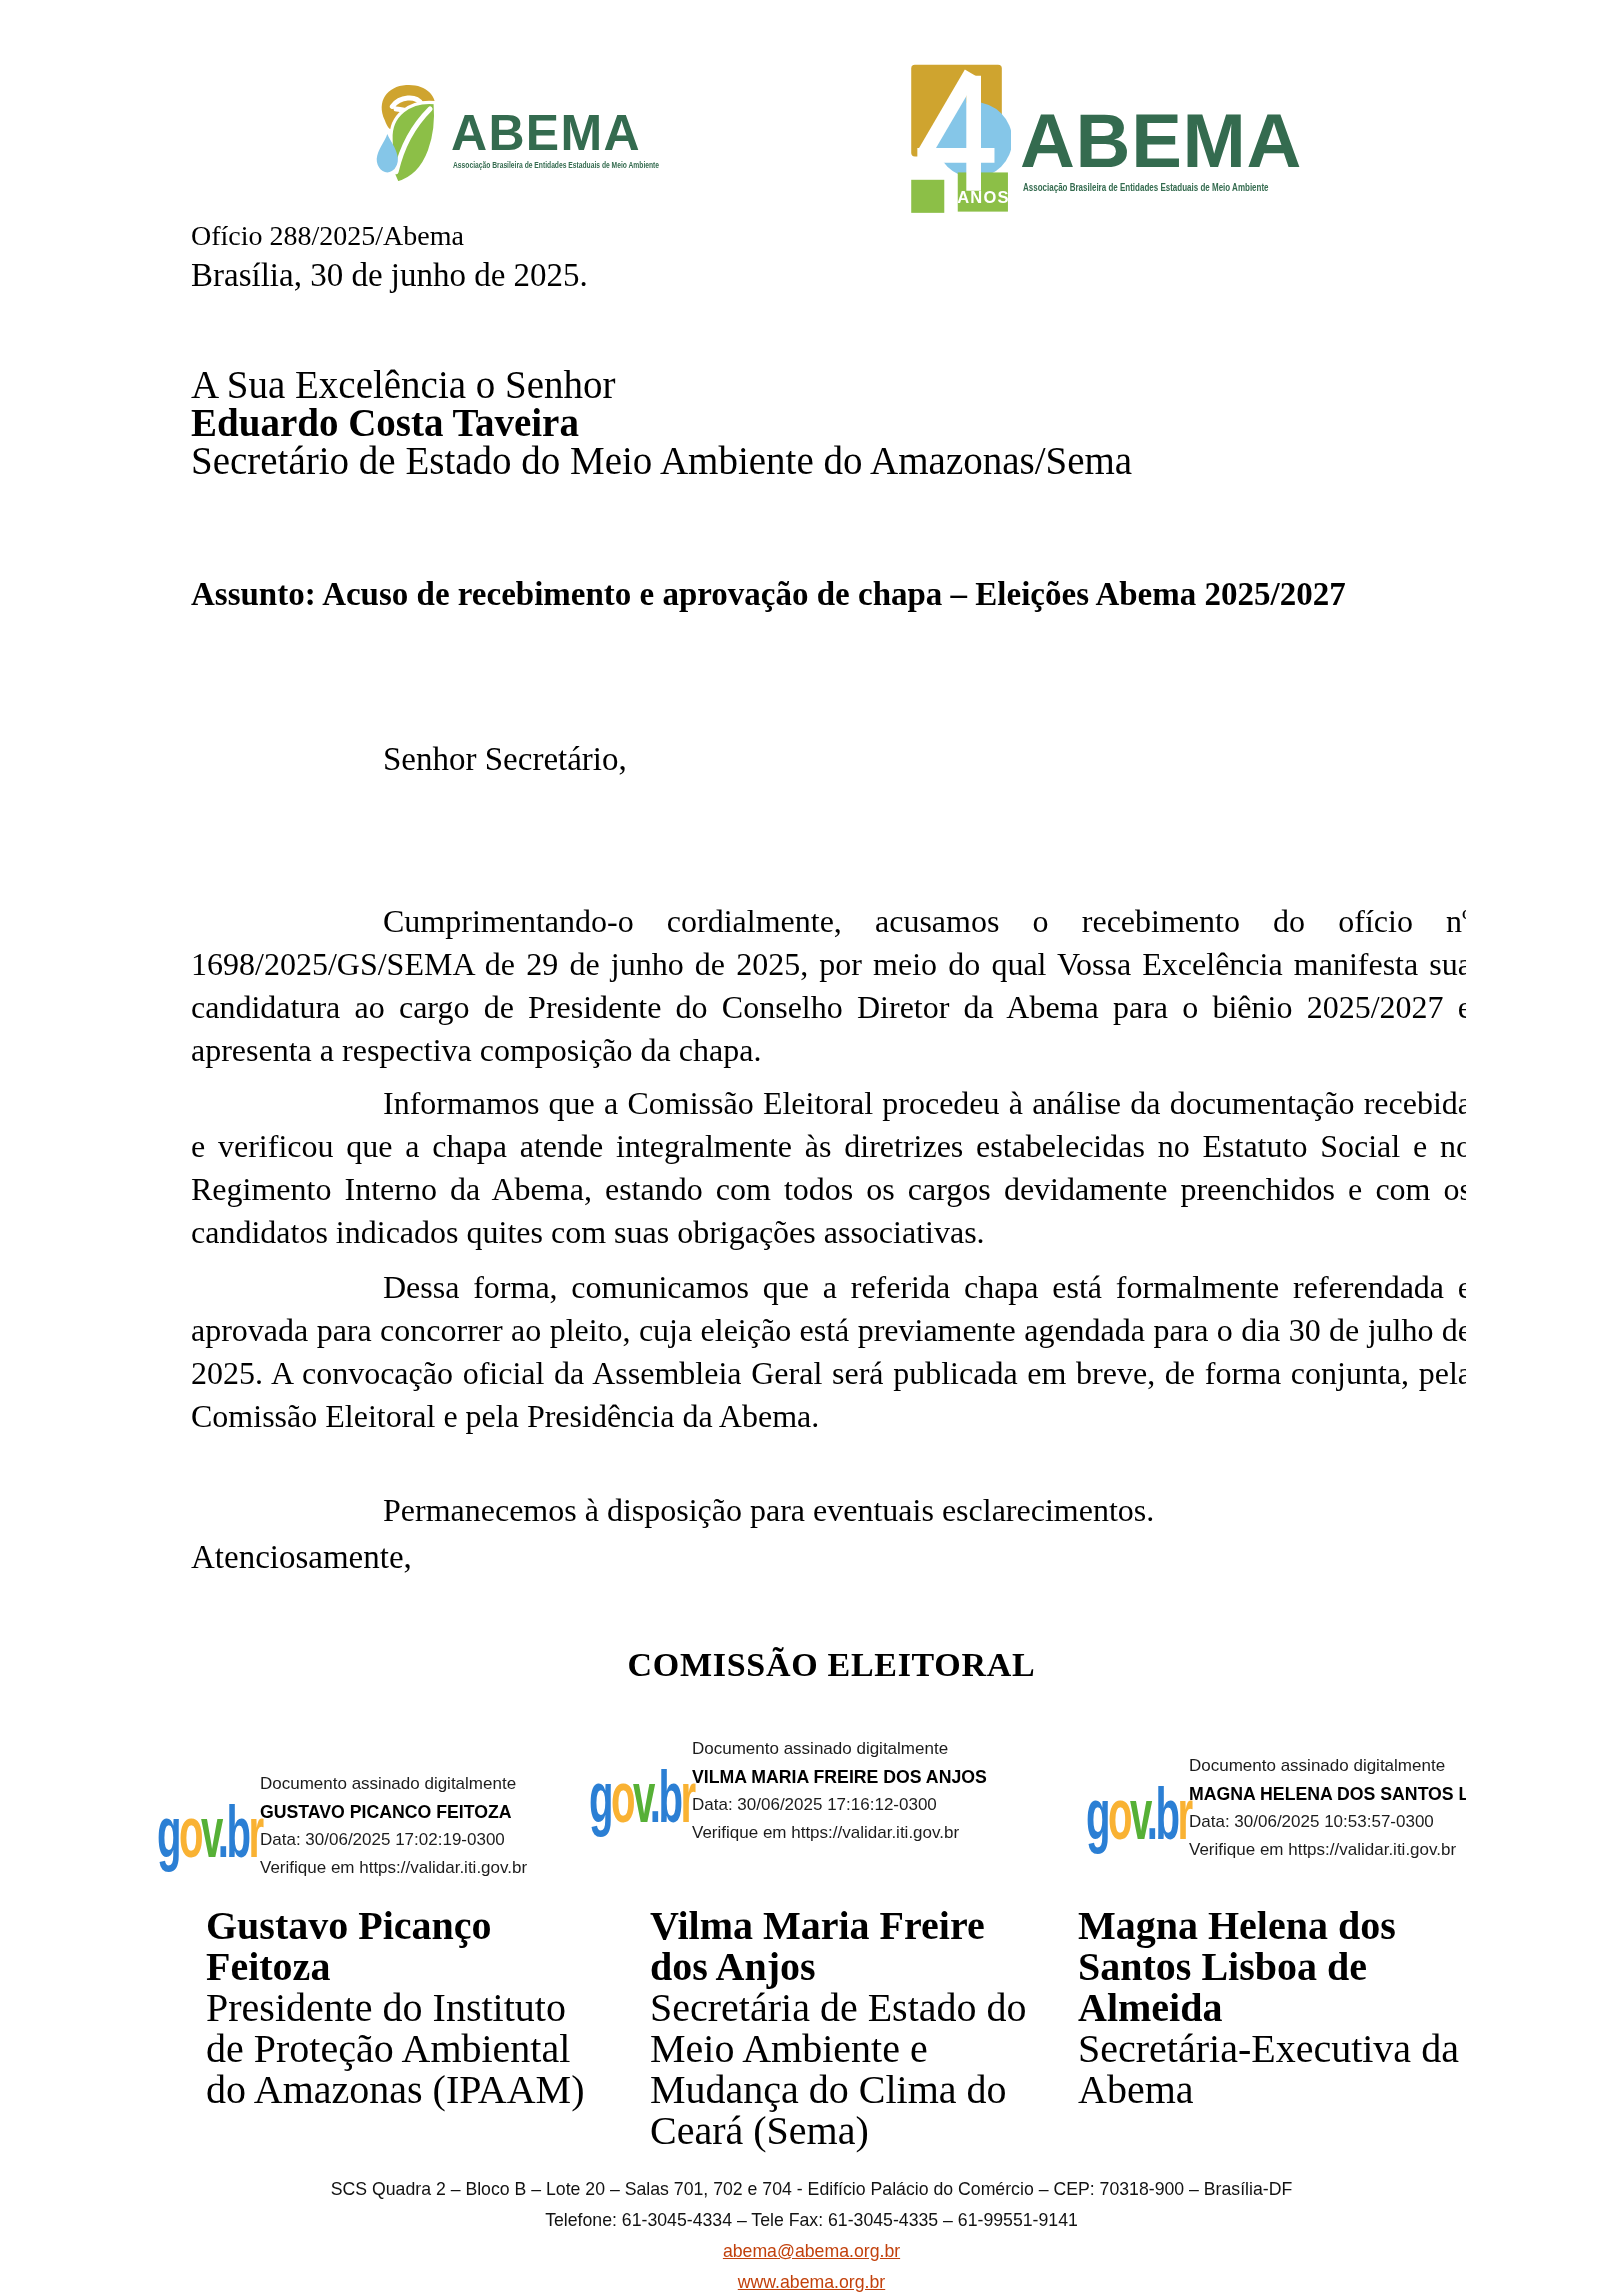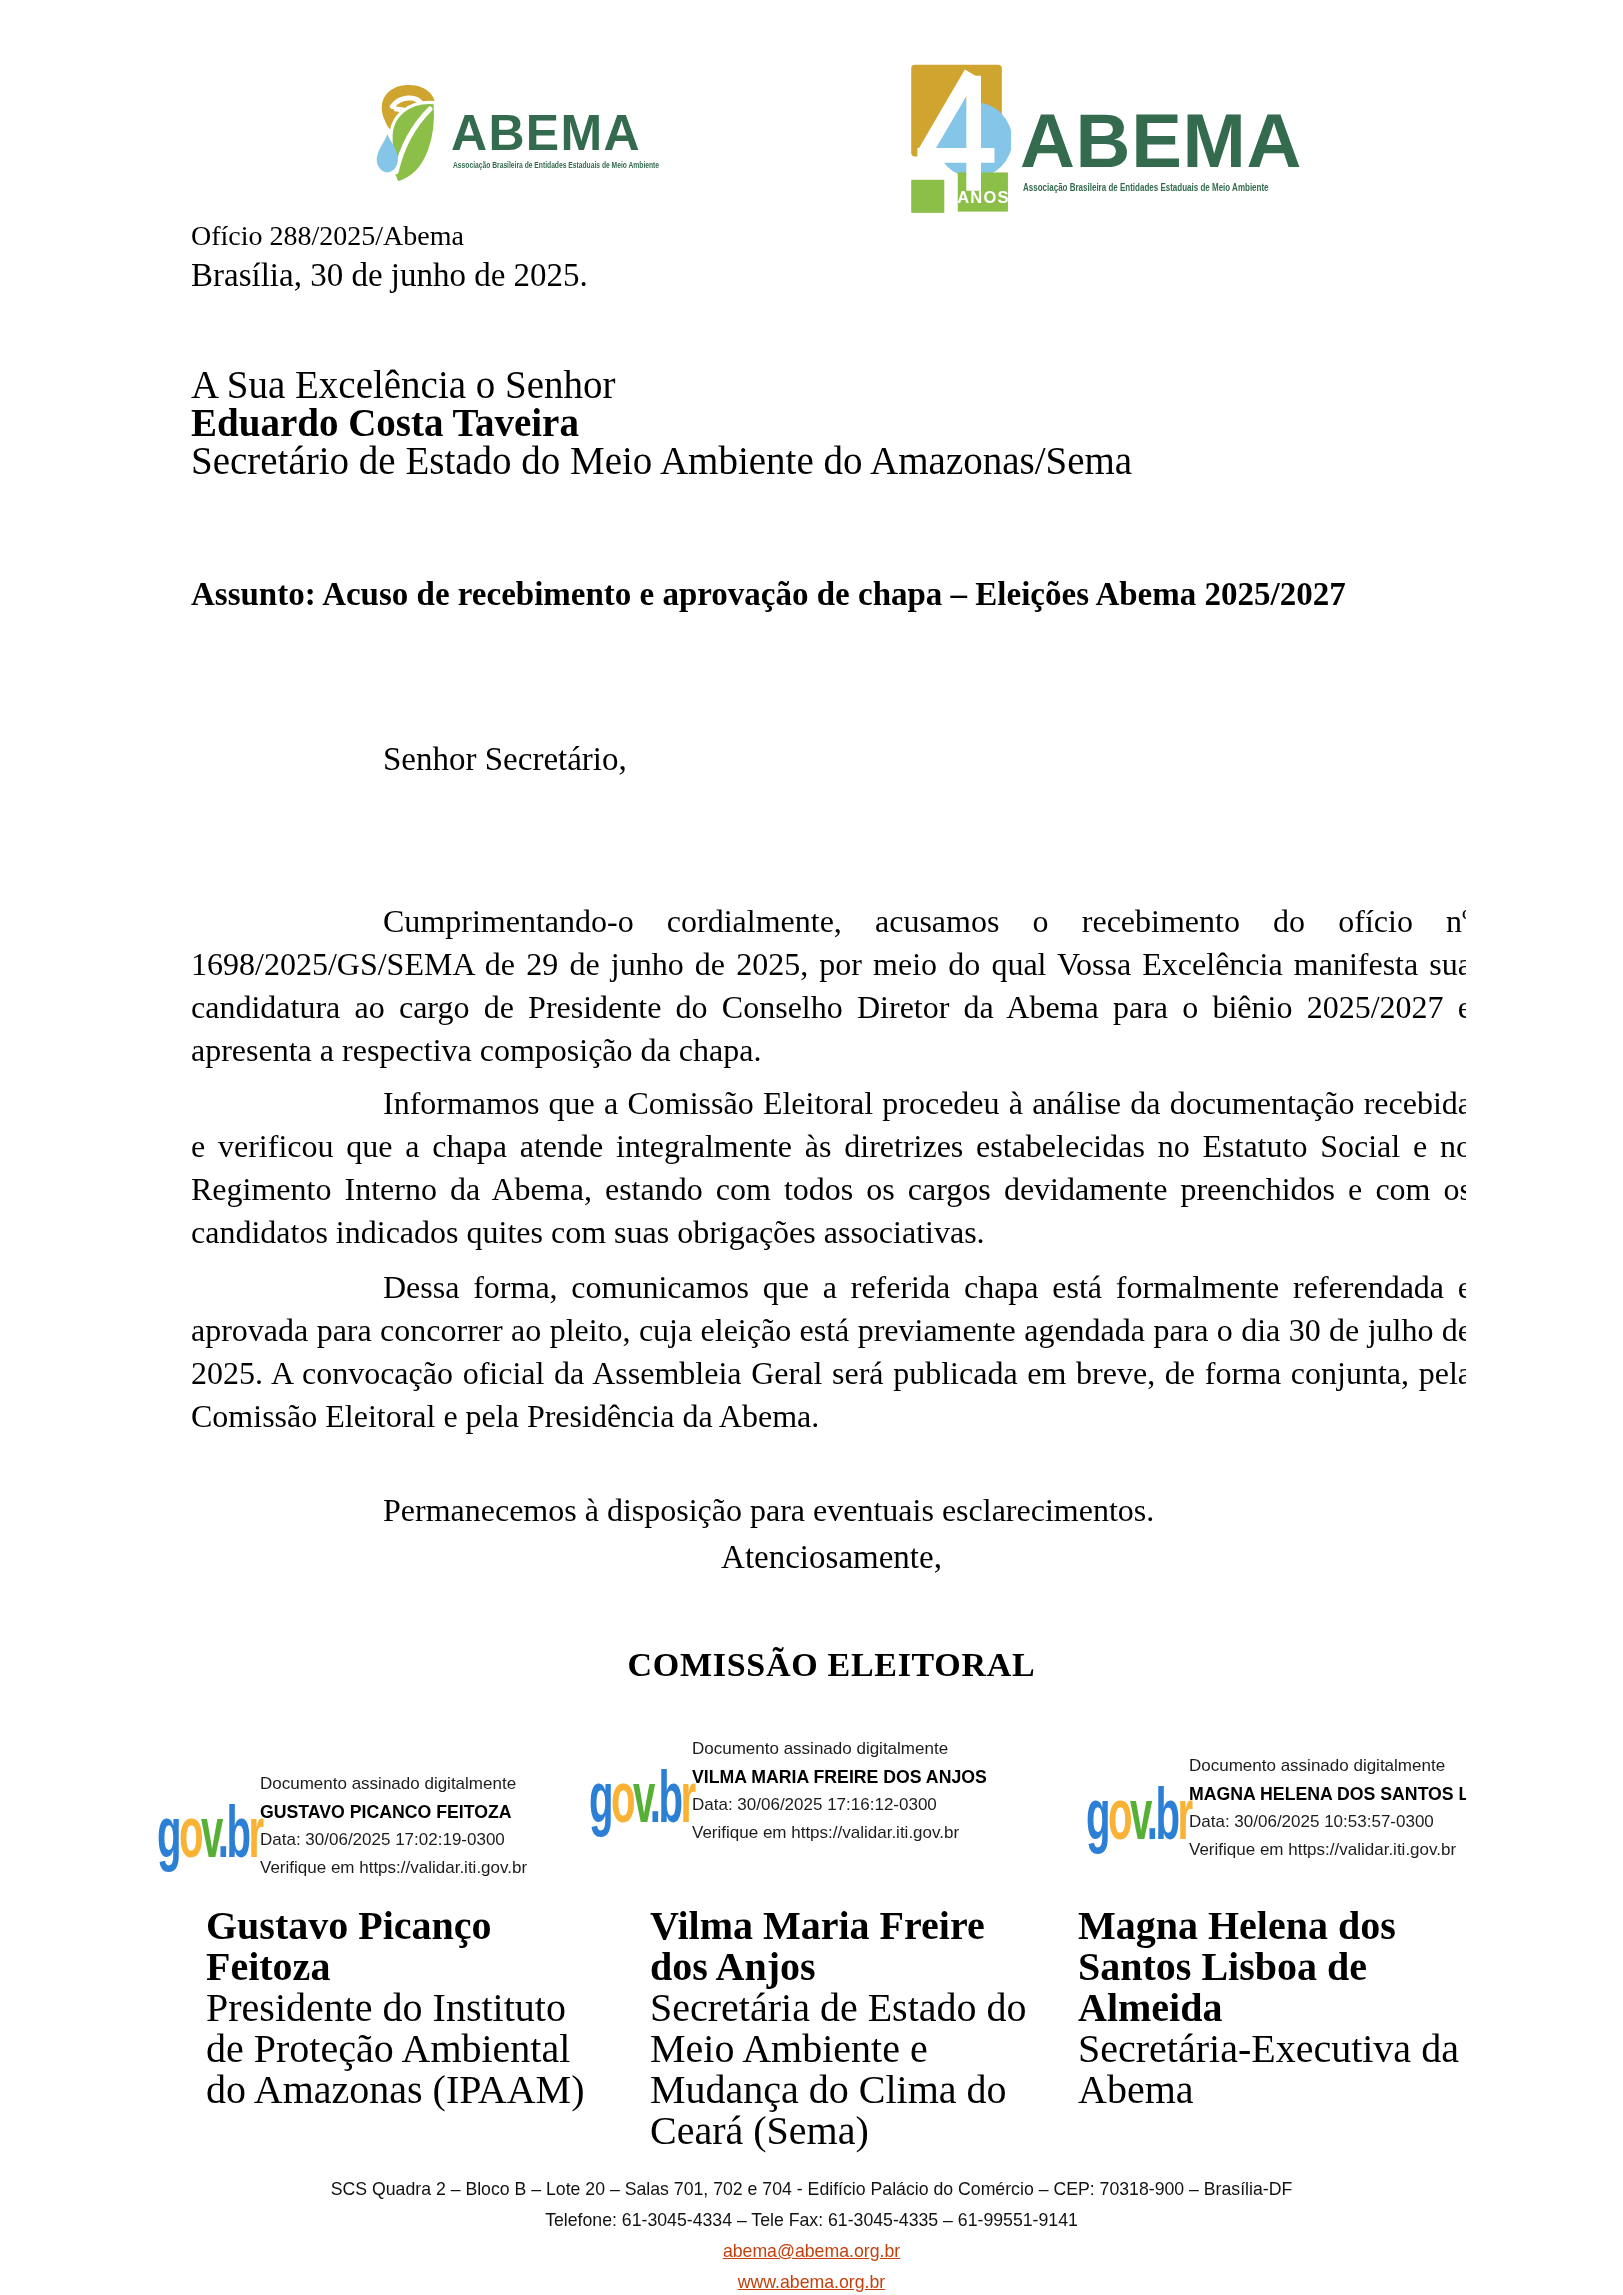--- a/index.html
+++ b/index.html
@@ -25,21 +25,21 @@
   .ref{position:absolute;left:191px;top:220px;font-size:28px;}
   .dateline{position:absolute;left:191px;top:257px;width:1281px;text-align:left;font-size:33px;}
   .addressee{position:absolute;left:191px;top:366px;font-size:39px;line-height:38px;}
   .addressee .bold{font-weight:bold;}
   .subject{position:absolute;left:191px;top:576px;width:1281px;font-size:33px;font-weight:bold;}
   .greeting{position:absolute;left:383px;top:741px;font-size:33px;}
   .para{position:absolute;left:191px;width:1281px;font-size:32px;line-height:43px;
     text-align:justify;text-indent:192px;}
   .p1{top:900px;} .p2{top:1082px;} .p3{top:1266px;}
   .p4{position:absolute;left:383px;top:1492px;font-size:32px;}
-  .closing{position:absolute;left:191px;top:1539px;width:1281px;text-align:center;font-size:33px;}
+  .closing{position:absolute;left:191px;top:1539px;width:1281px;text-align:left;font-size:33px;}
   .committee{position:absolute;left:191px;top:1646px;width:1281px;text-align:center;
     font-size:34px;font-weight:bold;letter-spacing:0.7px;}
 
   
   .stamp{position:absolute;white-space:nowrap;}
   .govbr{position:absolute;left:0;font-family:"Liberation Sans",sans-serif;font-weight:bold;
     font-size:73px;letter-spacing:-4.6px;line-height:1;transform:scaleX(.55);transform-origin:left top;}
   .stamp-lines{position:absolute;left:103px;top:0;font-family:"Liberation Sans",sans-serif;
     font-size:17px;line-height:28px;color:#1c1c1c;}
   .stamp-name{font-weight:bold;color:#000;font-size:17.7px;}

